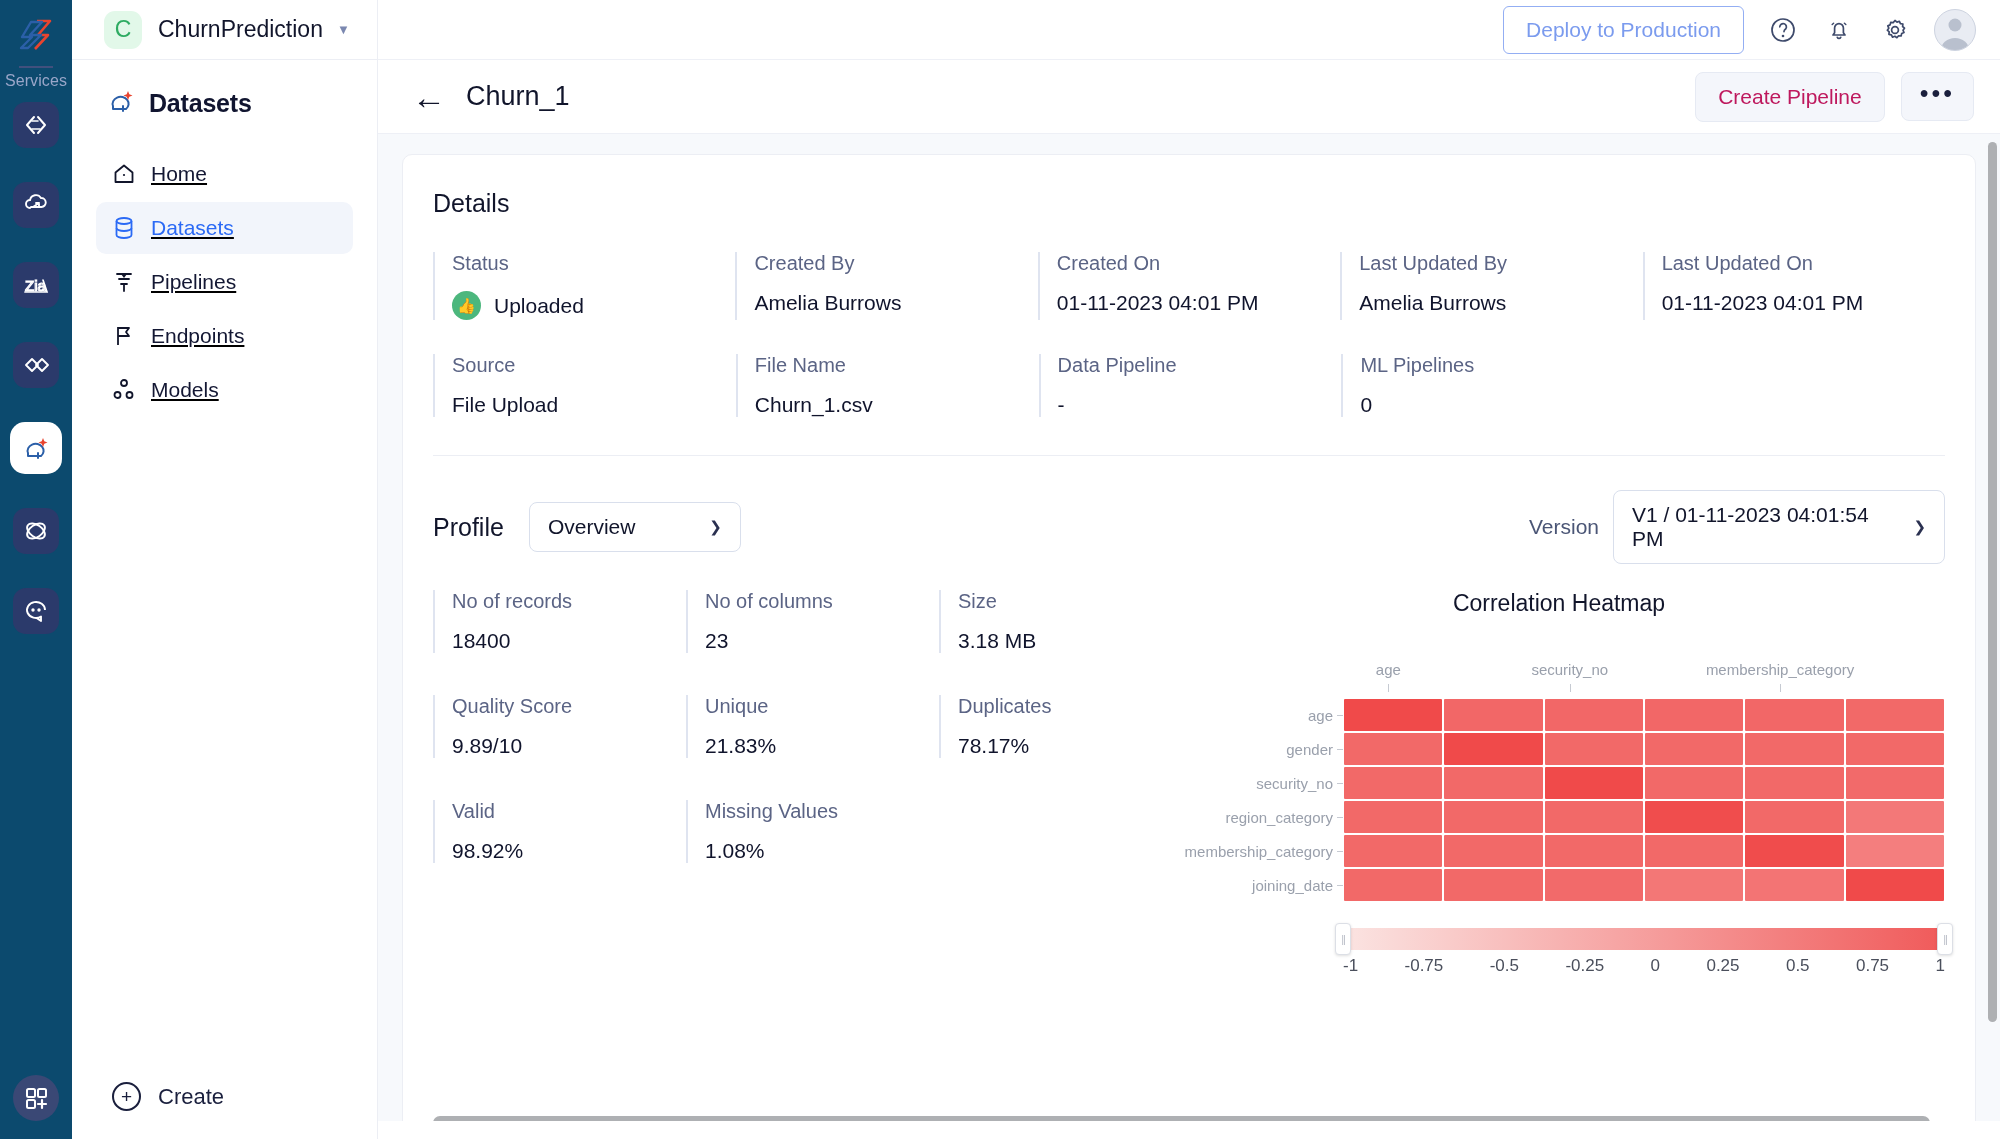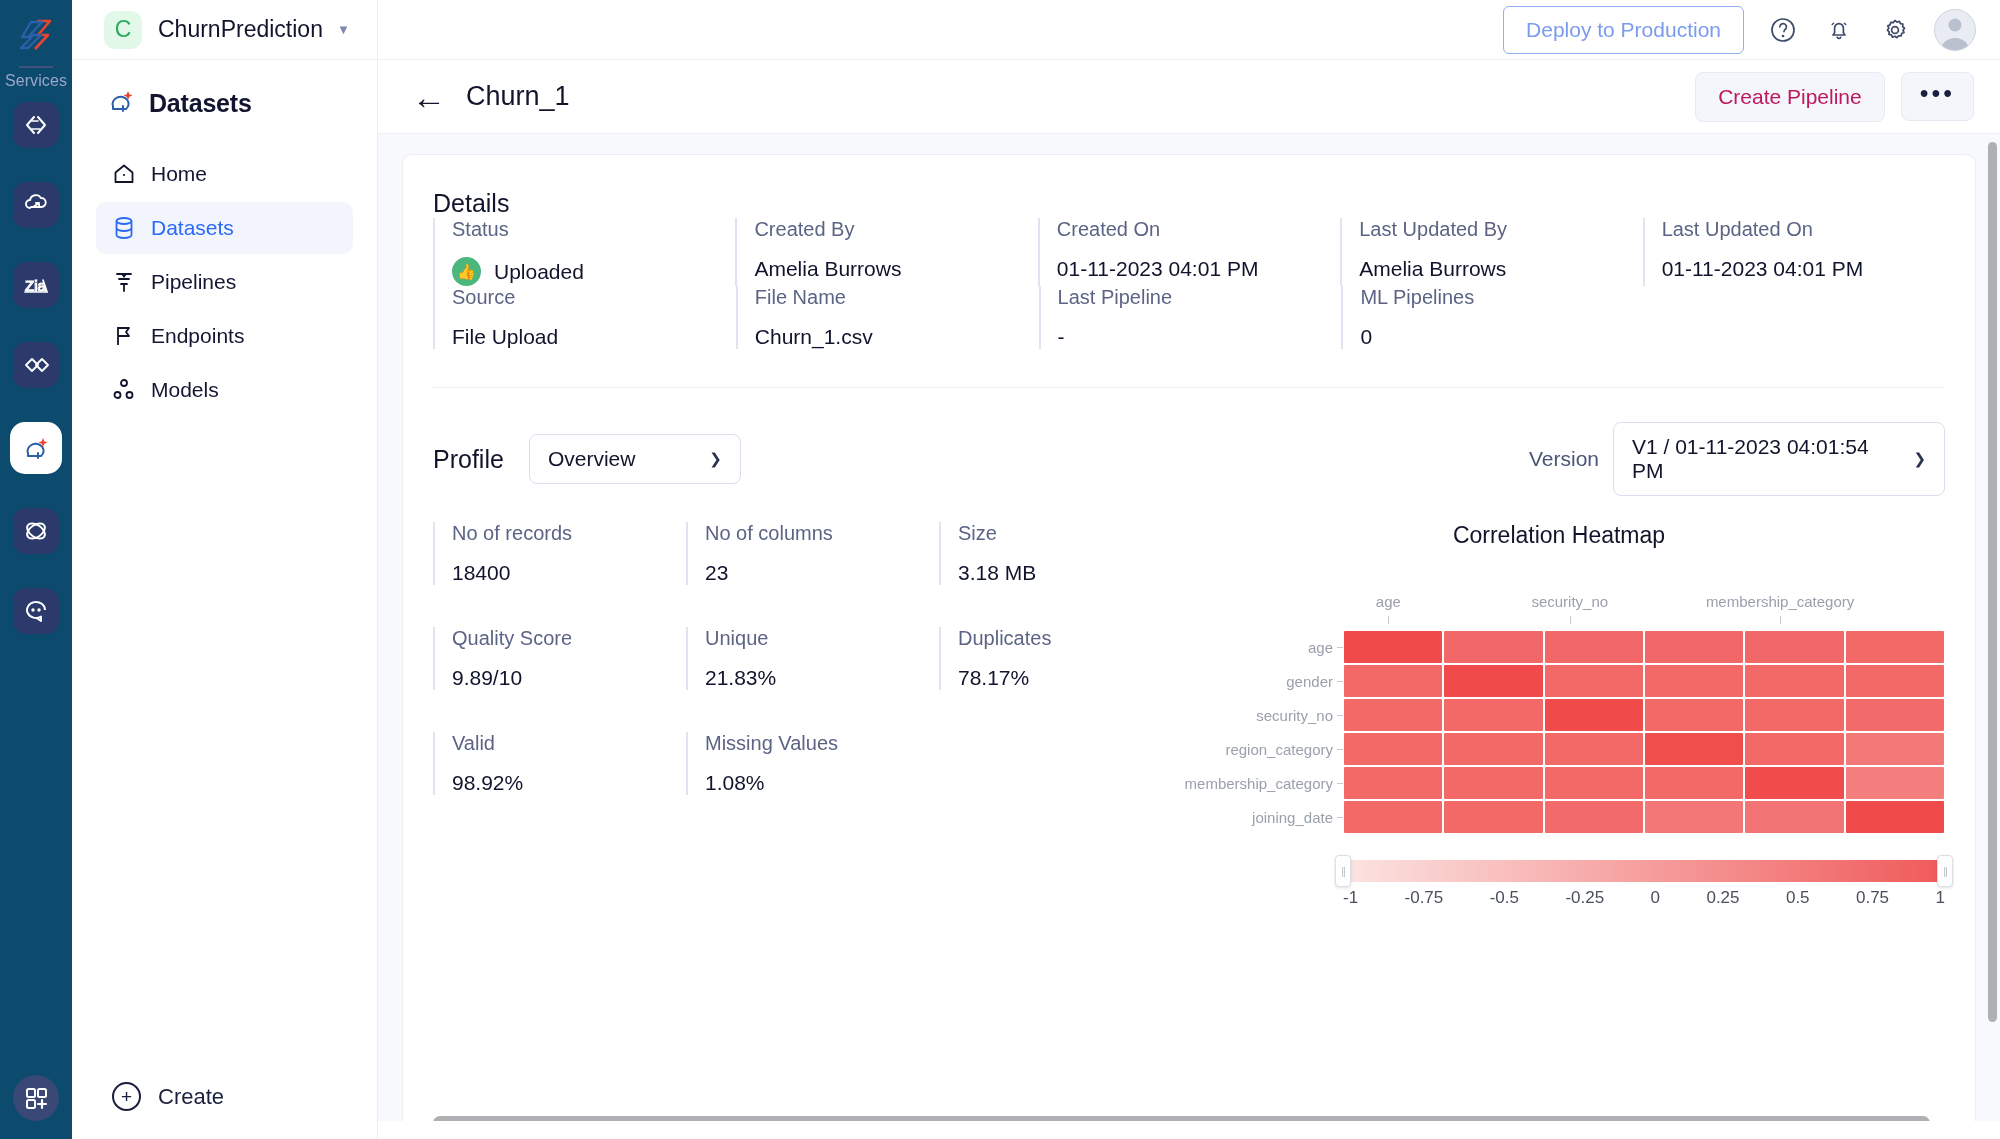--- a/index.html
+++ b/index.html
@@ -40,21 +40,21 @@
     width: 38px; height: 38px; border-radius: 11px; background: #e2f8e9;
     color: #2eab62; font-size: 23px; display: flex;
     align-items: center; justify-content: center; margin-right: 16px;
   }
   .org-name { font-size: 23px; color: #11152b; font-weight: 500; }
   .org-caret { margin-left: 14px; color: #7b88b0; font-size: 13px; }
 
   .brand { display: flex; align-items: center; padding: 26px 0 16px 34px; }
   .brand-text { font-size: 25px; font-weight: bold; color: #111530; margin-left: 13px; letter-spacing: -.2px; }
 
-  .nav-list { padding: 12px 24px 0 24px; }
+  .nav-list { padding: 12px 24px 0 24px; text-decoration: underline; }
   .nav-item {
     display: flex; align-items: center; gap: 15px;
     height: 52px; padding-left: 16px; border-radius: 10px;
     font-size: 21px; color: #131733; cursor: pointer; margin-bottom: 2px;
   }
   .nav-item.active { background: #f2f5fb; color: #2b6af5; }
   .nav-item .ni { width: 24px; display: flex; justify-content: center; }
 
   .nav-create {
     position: absolute; bottom: 12px; left: 0; right: 0;
@@ -104,21 +104,21 @@
 
   .content { padding: 20px 24px 0 24px; height: calc(1139px - 60px - 74px); position: relative; }
   .card {
     background: #fff; border: 1px solid #eceef4; border-radius: 10px;
     padding: 26px 30px 0 30px; height: 100%; position: relative; overflow: hidden;
   }
 
   .sec-title { font-size: 25px; color: #11152b; padding: 8px 0 0 0; }
   .sec-title.viz { display: flex; align-items: center; gap: 12px; font-weight: 500; }
 
-  .kv-row { display: flex; }
+  .kv-row { display: flex; margin-top: 34px; }
   .kv {
     flex: 1; border-left: 2px solid #dfe4f0; padding-left: 17px;
   }
   .kv-label { font-size: 20px; color: #5b6485; margin-bottom: 16px; }
   .kv-value { font-size: 21px; color: #10142c; display: flex; align-items: center; gap: 13px; }
   .thumb-ok {
     width: 29px; height: 29px; border-radius: 50%; background: #4cb77d;
     display: flex; align-items: center; justify-content: center;
     color: #fff; font-size: 15px;
   }
@@ -419,21 +419,21 @@
         <div class="kv-row">
           <div class="kv">
             <div class="kv-label">Source</div>
             <div class="kv-value">File Upload</div>
           </div>
           <div class="kv">
             <div class="kv-label">File Name</div>
             <div class="kv-value">Churn_1.csv</div>
           </div>
           <div class="kv">
-            <div class="kv-label">Last Pipeline</div>
+            <div class="kv-label">Data Pipeline</div>
             <div class="kv-value">-</div>
           </div>
           <div class="kv">
             <div class="kv-label">ML Pipelines</div>
             <div class="kv-value">0</div>
           </div>
           <div class="kv" style="border-left:none"></div>
         </div>
 
         <div class="divider"></div>

